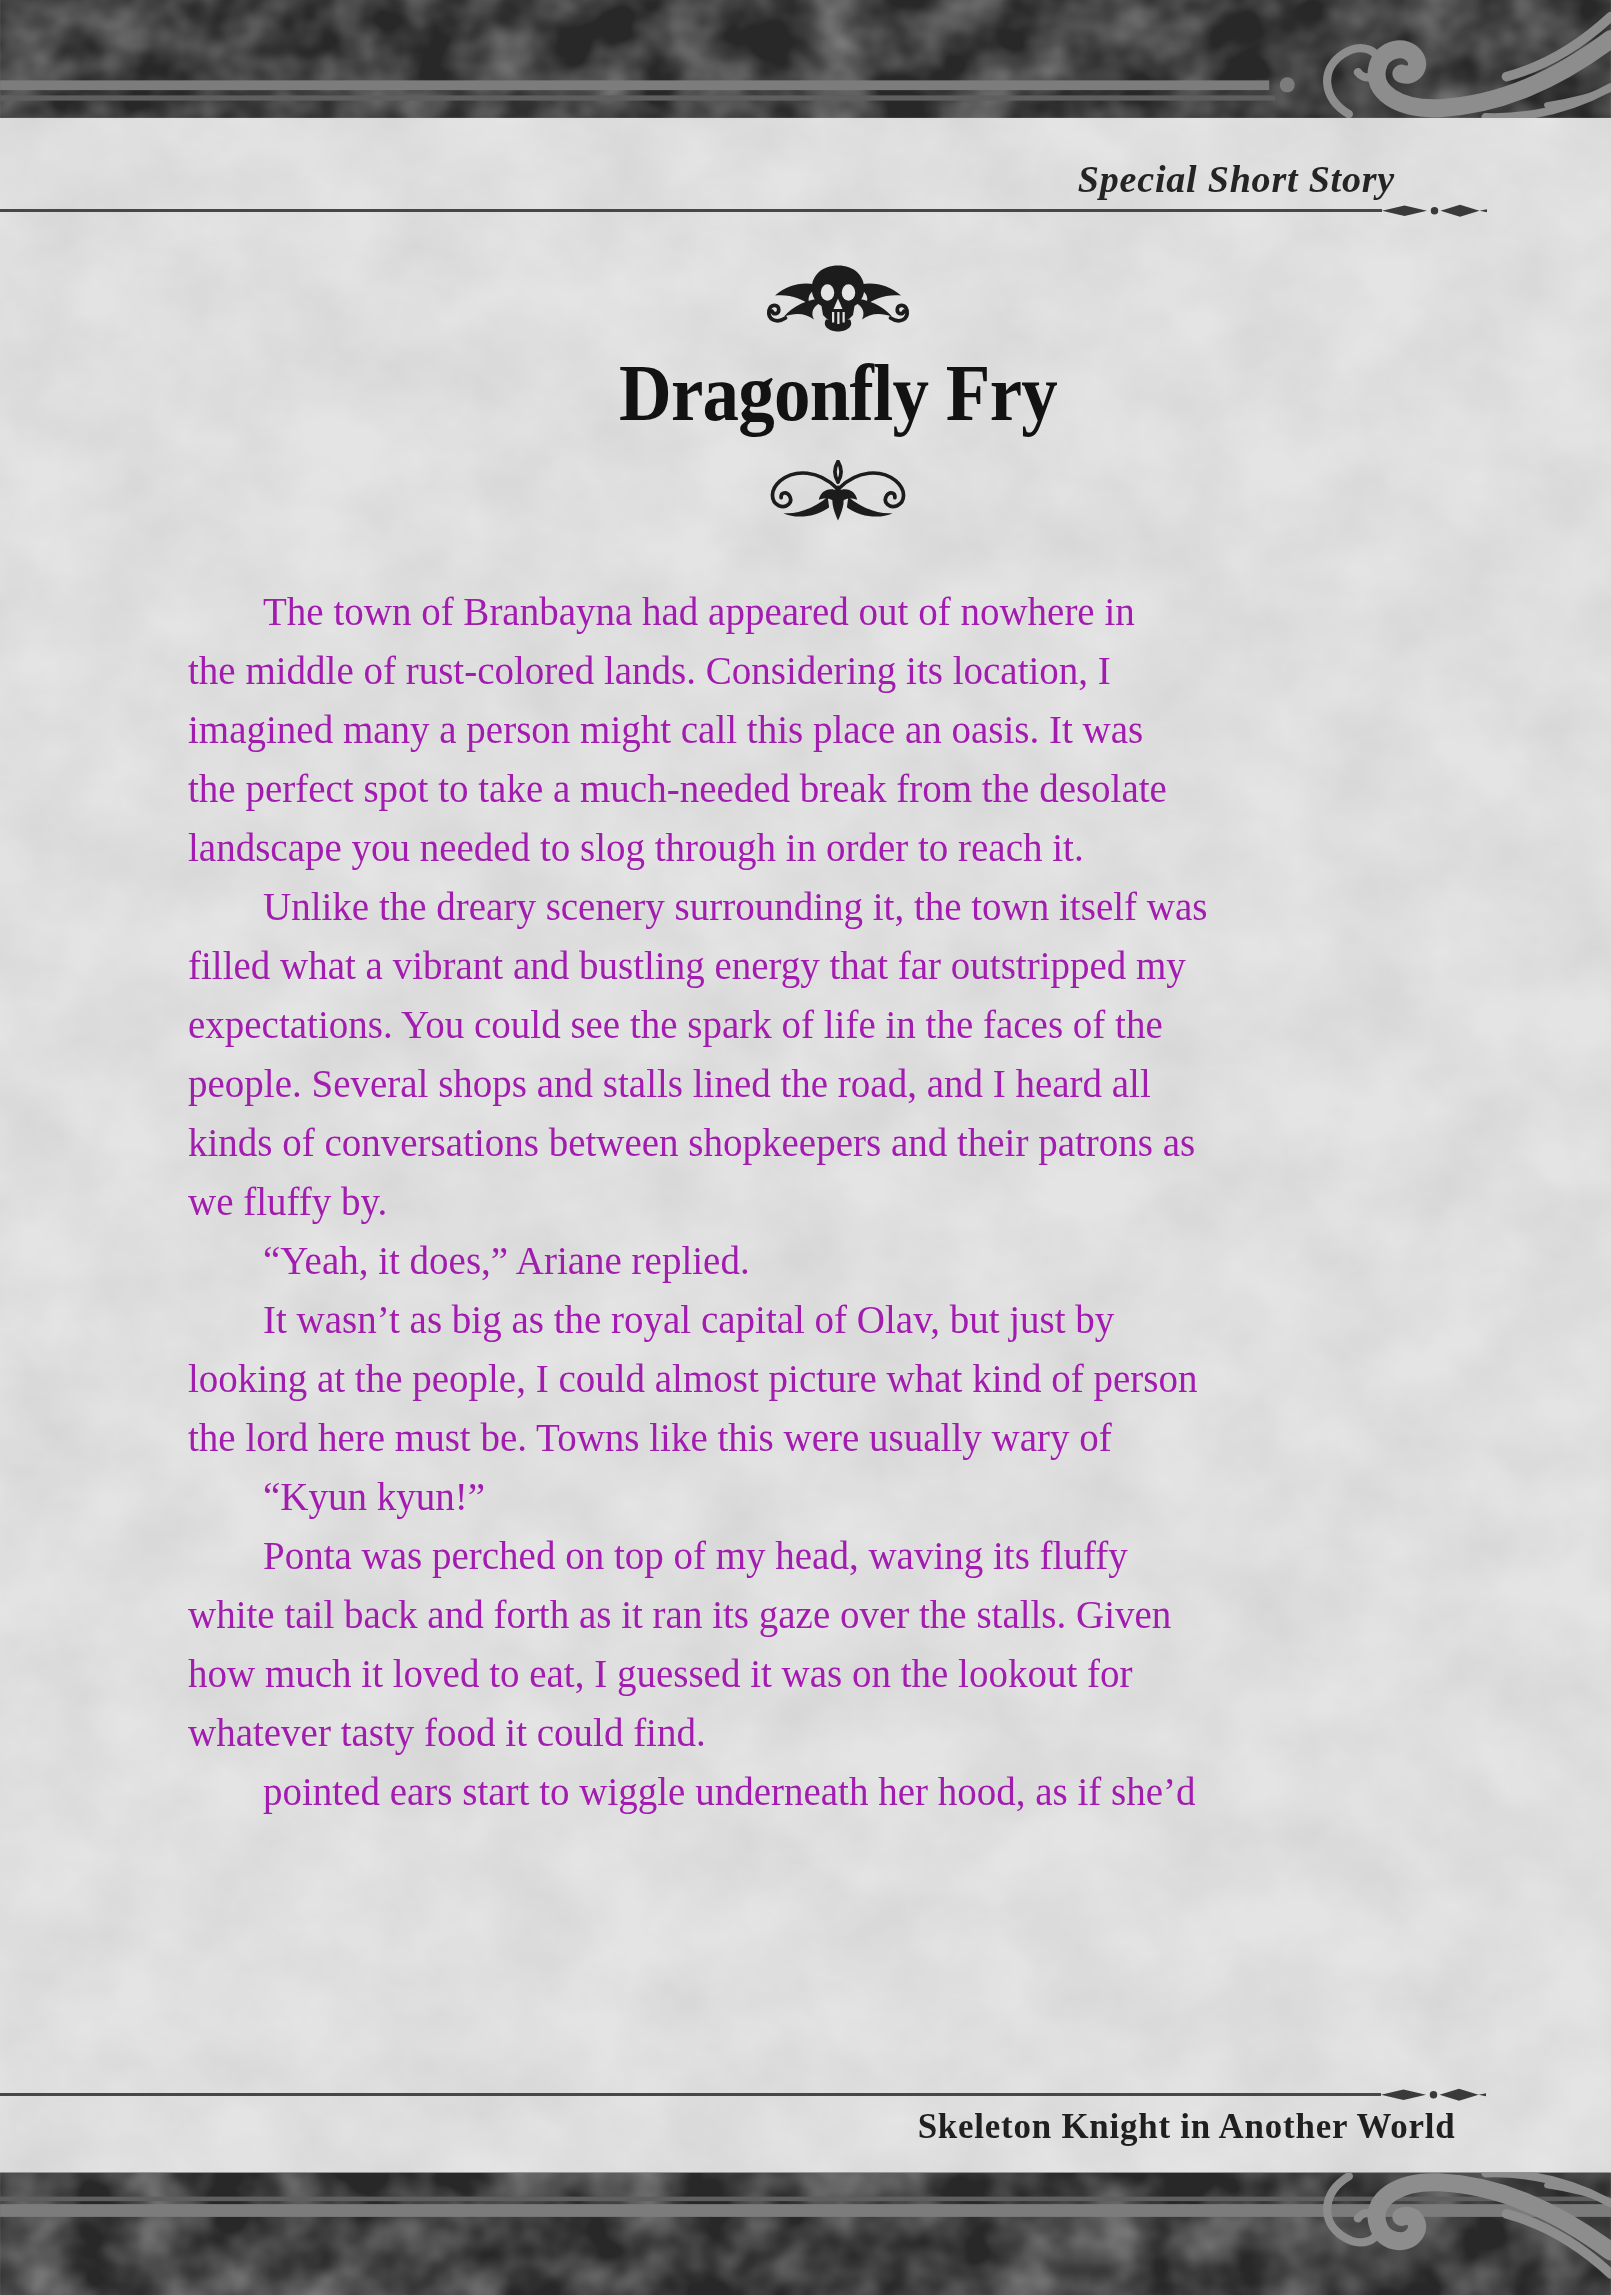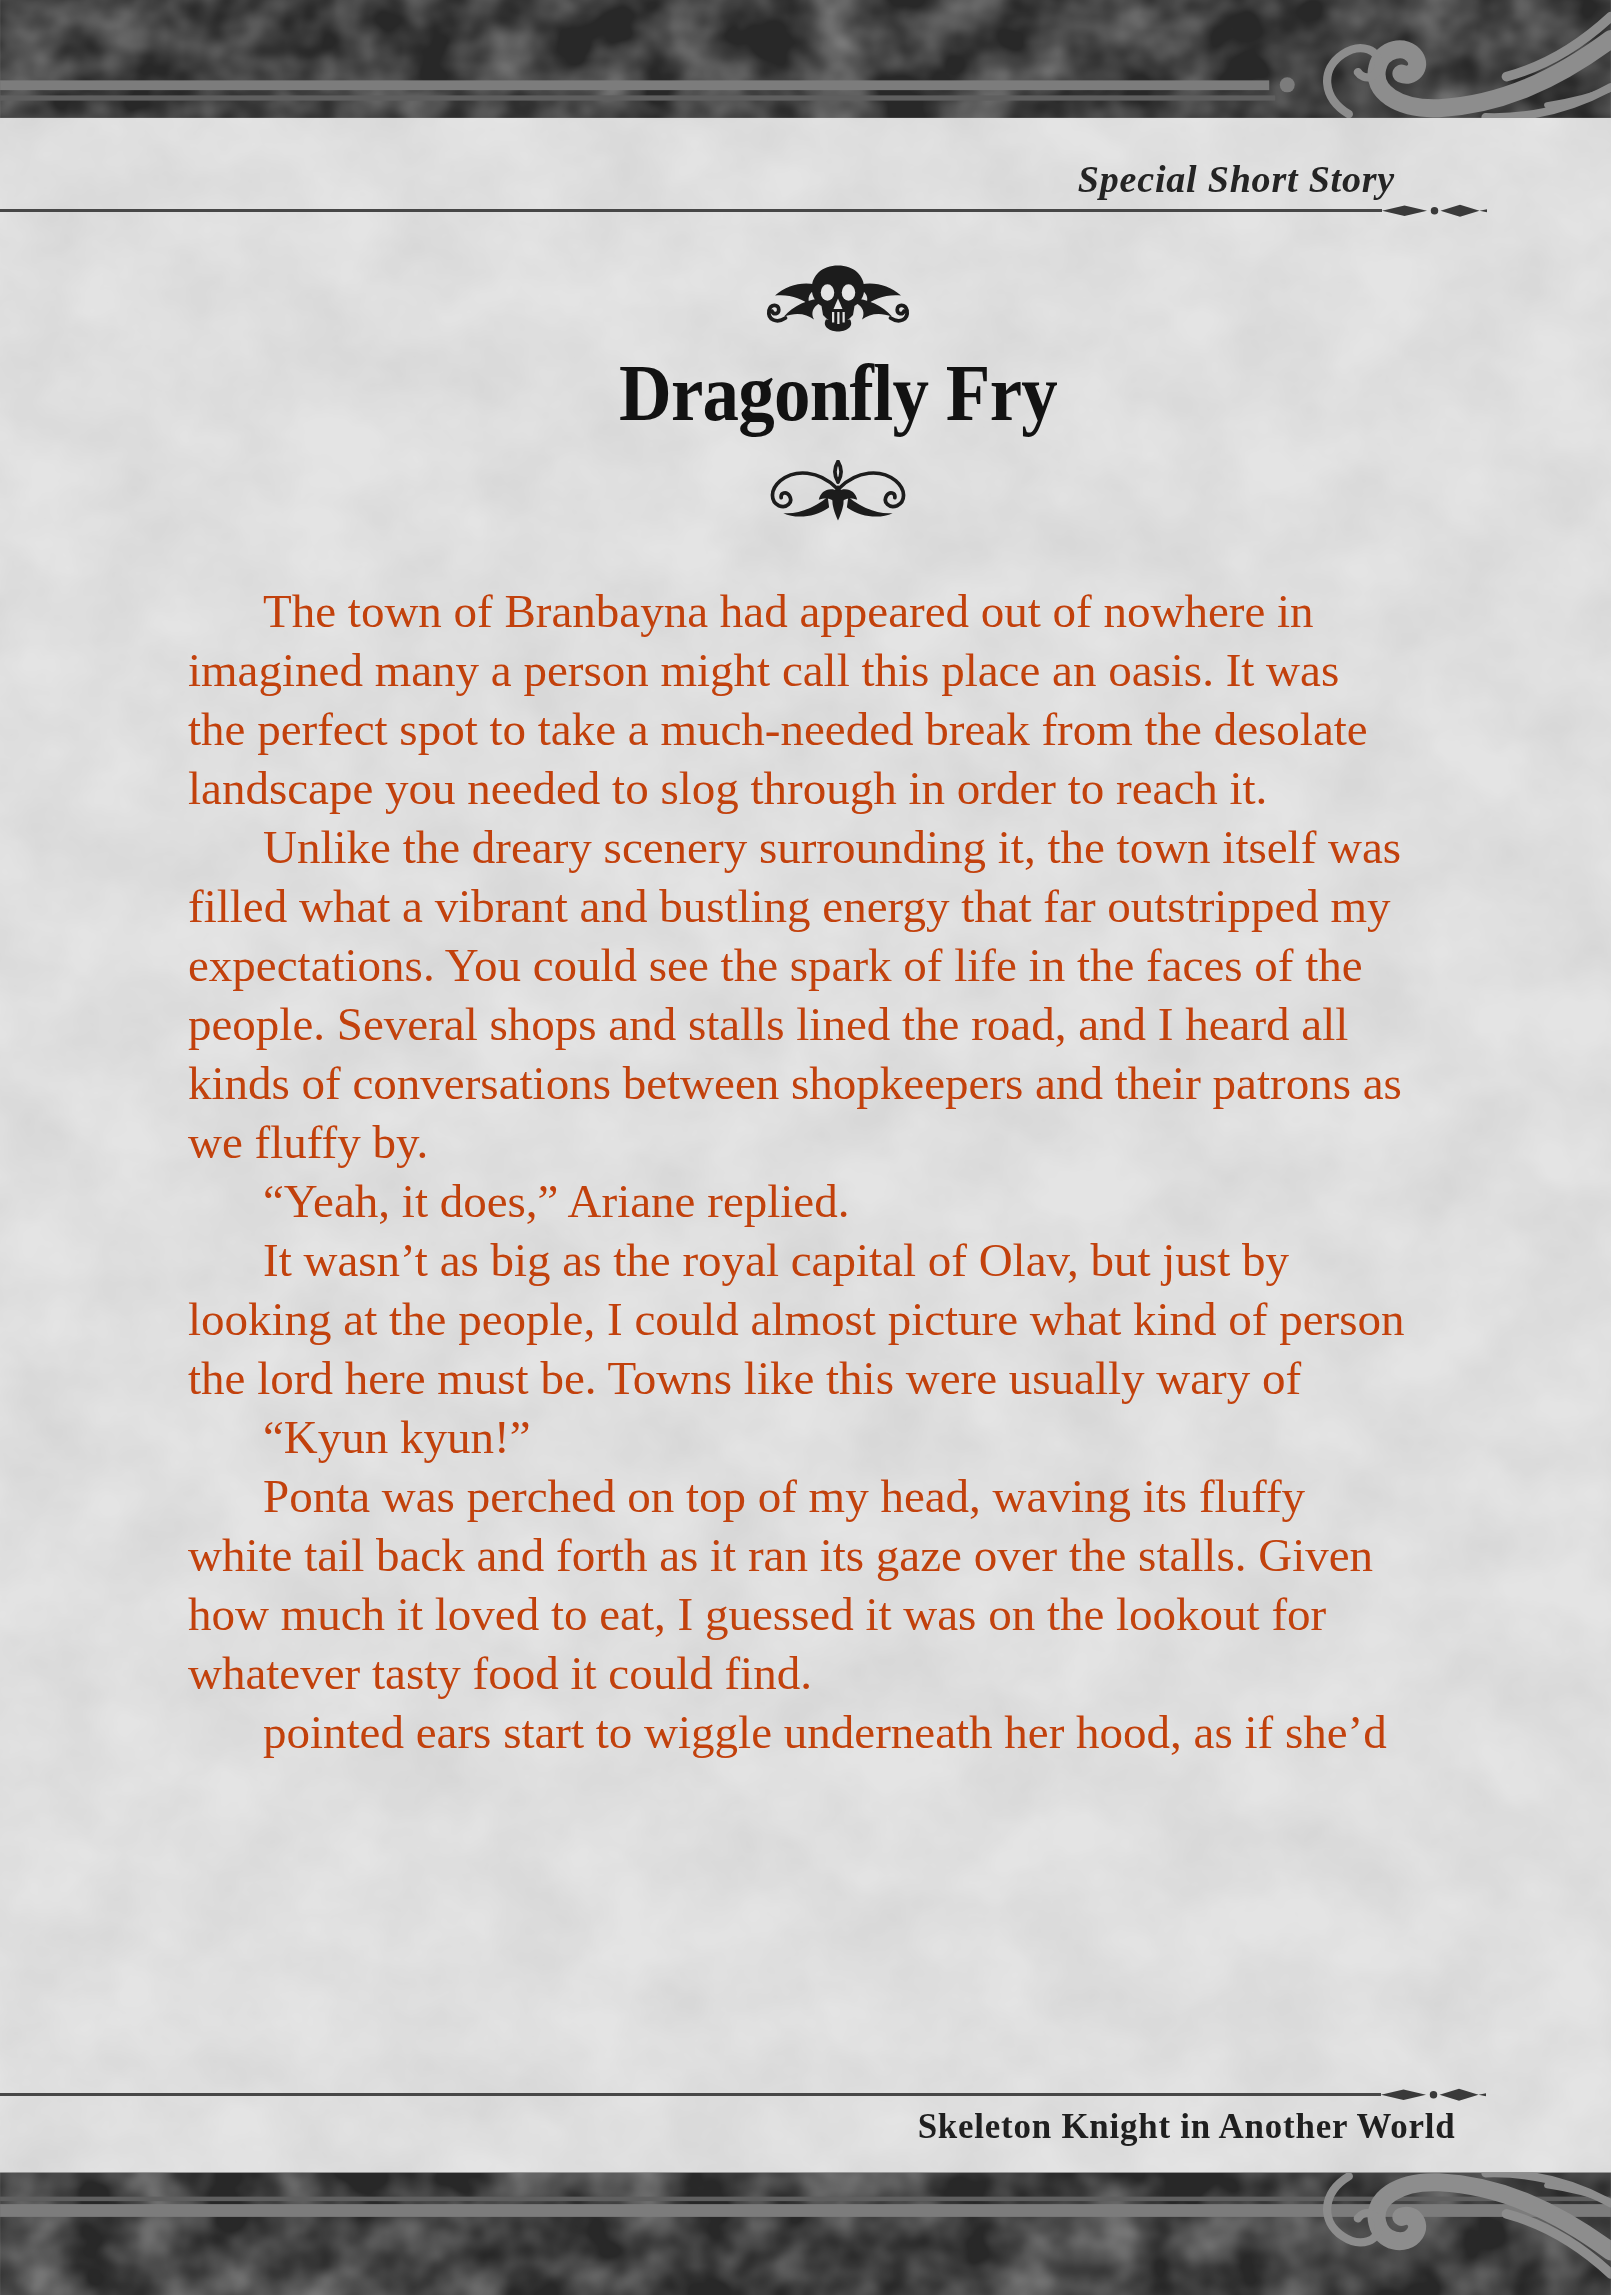--- a/index.html
+++ b/index.html
@@ -30,21 +30,21 @@
   .page-title{
     top:353px;
     font-size:81px;font-weight:bold;line-height:1;
     letter-spacing:-0.8px;color:#121212;white-space:nowrap;
     transform:translateX(-50%) scaleX(0.9);
   }
   .flourish{top:460px;width:165px;height:62px;}
 
   .body-text{
     position:absolute;left:188px;top:582px;width:1277px;
-    font-size:47px;line-height:59px;color:#c2410c;
+    font-size:39px;line-height:59px;color:#a21caf;
   }
   .body-text p{margin:0;}
   .line{display:block;white-space:nowrap;}
   .body-text p .line:first-child{text-indent:75px;}
 
   .footer-label{
     position:absolute;top:2106px;right:156px;
     font-size:36px;line-height:41px;font-weight:bold;
     color:#1f1f1f;white-space:nowrap;letter-spacing:0.8px;
     transform:scaleX(0.97);transform-origin:right center;
@@ -158,20 +158,21 @@
     <g fill="none" stroke="#1c1c1c" stroke-width="5" stroke-linecap="round">
       <path d="M108 38 C84 14 52 12 32 28 C18 40 18 56 30 62 C40 66 50 58 44 48 C40 42 32 44 33 51"></path>
       <path d="M112 38 C136 14 168 12 188 28 C202 40 202 56 190 62 C180 66 170 58 176 48 C180 42 188 44 187 51"></path>
       <path d="M110 30 C104 20 104 12 110 2 C116 12 116 20 110 30"></path>
     </g>
   </svg>
 
   <div class="body-text">
     <p>
       <span class="line">The town of Branbayna had appeared out of nowhere in</span>
+      <span class="line">the middle of rust-colored lands. Considering its location, I</span>
       <span class="line">imagined many a person might call this place an oasis. It was</span>
       <span class="line">the perfect spot to take a much-needed break from the desolate</span>
       <span class="line">landscape you needed to slog through in order to reach it.</span>
     </p>
     <p>
       <span class="line">Unlike the dreary scenery surrounding it, the town itself was</span>
       <span class="line">filled what a vibrant and bustling energy that far outstripped my</span>
       <span class="line">expectations. You could see the spark of life in the faces of the</span>
       <span class="line">people. Several shops and stalls lined the road, and I heard all</span>
       <span class="line">kinds of conversations between shopkeepers and their patrons as</span>

